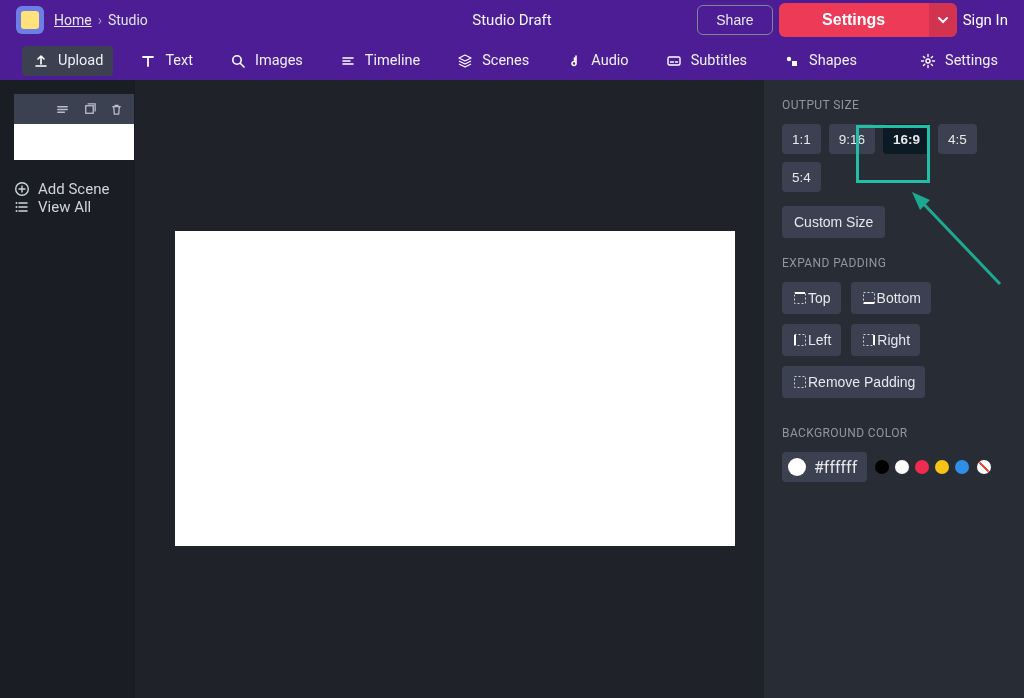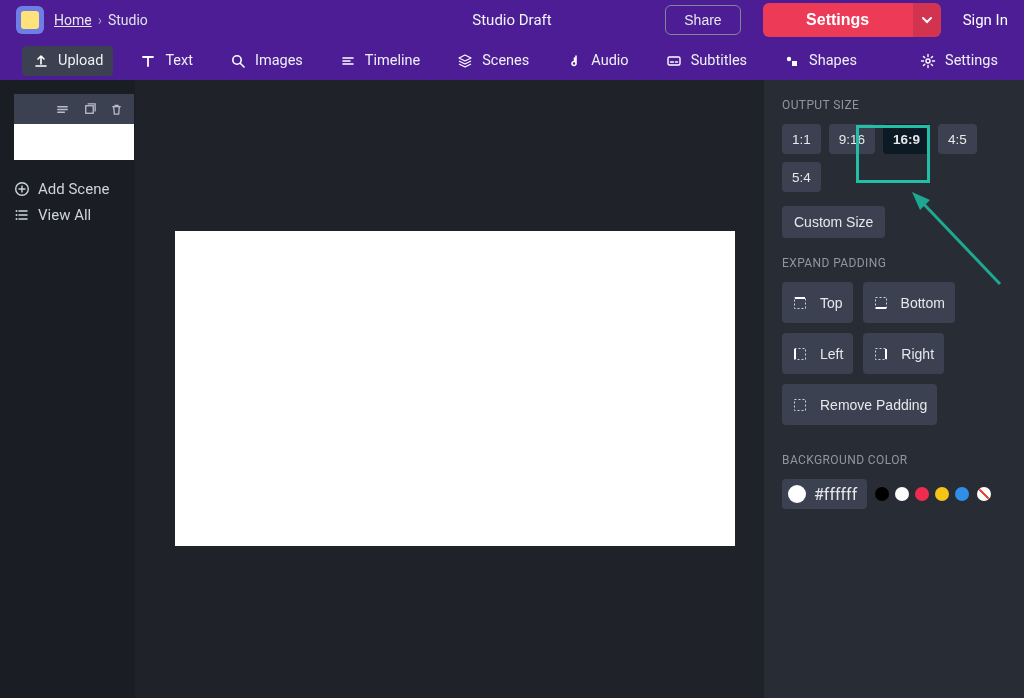--- a/index.html
+++ b/index.html
@@ -6,52 +6,52 @@
   body { width: 1024px; height: 698px; overflow: hidden; font-family: -apple-system, BlinkMacSystemFont, "Segoe UI", Roboto, sans-serif; background:#1f2228; color:#e6e8eb; }
   
   .header { height:40px; background:#4c1d95; display:flex; align-items:center; padding:0 16px; }
   .logo { width:28px; height:28px; border-radius:6px; background:#6d7ee6; display:flex; align-items:center; justify-content:center; margin-right:10px;}
   .logo-inner { width:18px; height:18px; background:#ffe27a; border-radius:3px;}
   .crumb { display:flex; align-items:center; gap:6px; font-size:14px;}
   .crumb a { color:#e6e8eb; text-decoration:underline; cursor:pointer;}
   .crumb-sep { color:#9aa2b0;}
   .crumb-cur { color:#dfe2e8;}
   .header-center { position:absolute; left:50%; transform:translateX(-50%); font-size:15px; color:#f2f4f7;}
-  .header-right { margin-left:auto; display:flex; align-items:center; gap:22px;}
+  .header-right { margin-left:auto; display:flex; align-items:center; gap:6px;}
   .share-btn { height:30px; padding:0 18px; border:1px solid #7e8797; border-radius:6px; background:transparent; color:#e6e8eb; font-size:14px; cursor:pointer;}
   .publish-wrap { display:flex; height:34px;}
   .publish-btn { width:150px; background:#ed3a57; color:#fff; border:none; border-top-left-radius:6px; border-bottom-left-radius:6px; font-weight:700; font-size:16px; cursor:pointer;}
   .publish-caret { width:28px; background:#d23450; border:none; border-top-right-radius:6px; border-bottom-right-radius:6px; color:#fff; cursor:pointer; display:flex; align-items:center; justify-content:center;}
   .signin { font-size:15px; color:#fff; cursor:pointer;}
   
   .toolbar { height:40px; background:#4c1d95; display:flex; align-items:center; gap:16px; padding:0 16px 0 22px; border-top:1px solid rgba(0,0,0,0);}
   .tool { display:flex; align-items:center; gap:8px; font-size:14.5px; color:#eef0f4; cursor:pointer; padding:6px 10px; border-radius:4px;}
   .tool.active { background:#3b4150;}
   .tool .ic { width:18px; height:18px; display:inline-flex; align-items:center; justify-content:center;}
   .toolbar-spacer { flex:1;}
   
   .main { display:flex; height:618px; background:#1f2228;}
   .left { width:135px; background:#1a1d23; padding:0;}
   .scene-actions { height:30px; background:#3b4150; margin:14px 0 0 14px; width:120px; display:flex; align-items:center; justify-content:flex-end; gap:12px; padding-right:10px;}
   .scene-actions svg { opacity:.85;}
   .scene-thumb { width:120px; height:36px; background:#fff; margin:0 0 0 14px;}
-  .left-links { margin:20px 0 0 14px; display:flex; flex-direction:column; gap:8px;}
+  .left-links { margin:20px 0 0 14px; display:flex; flex-direction:column; gap:0;}
   .left-link { display:flex; align-items:center; gap:8px; color:#cfd3dc; font-size:15px; cursor:pointer;}
   .canvas-area { flex:1; position:relative; background:#1f2228;}
   .canvas { position:absolute; left:175px; top:232px; width:560px; height:315px; background:#fff;}
   
   .right { width:260px; background:#282c34; padding:18px 16px 0 18px;}
   .sec-label { font-size:12px; letter-spacing:.4px; color:#8f96a3; margin:0 0 12px 0;}
   .ratio-row { display:flex; flex-wrap:wrap; gap:8px; margin-bottom:14px;}
   .ratio-btn { height:30px; padding:0 10px; background:#3b4150; border:none; border-radius:4px; color:#e6e8eb; font-size:13.5px; cursor:pointer;}
   .ratio-btn.sel { background:#0b1a25; font-weight:700;}
   .ratio-focus { position:absolute; border:3px solid #22bfa6; pointer-events:none;}
   .custom-btn { height:32px; padding:0 12px; background:#3b4150; border:none; border-radius:4px; color:#e6e8eb; font-size:14px; cursor:pointer;}
   .pad-row { display:flex; flex-wrap:wrap; gap:10px; margin-bottom:10px;}
-  .pad-btn { display:flex; align-items:center; gap:12px; height:41px; padding:0 10px; background:#3b4150; border:none; border-radius:4px; color:#e6e8eb; font-size:14px; cursor:pointer;}
+  .pad-btn { display:flex; align-items:center; gap:0; height:32px; padding:0 10px; background:#3b4150; border:none; border-radius:4px; color:#e6e8eb; font-size:14px; cursor:pointer;}
   .pad-ic { width:16px; height:16px; display:inline-block;}
   .pad-ic svg { display:block;}
   .color-row { display:flex; align-items:center; gap:8px;}
   .color-chip { display:flex; align-items:center; gap:8px; height:30px; padding:0 10px 0 6px; background:#3b4150; border-radius:4px;}
   .swatch { width:18px; height:18px; border-radius:50%; border:1px solid rgba(255,255,255,.4);}
   .swatch-s { width:14px; height:14px; border-radius:50%; cursor:pointer;}
   .swatch-none { width:14px; height:14px; border-radius:50%; background:linear-gradient(45deg,#fff 45%,#e43 45%,#e43 55%,#fff 55%); border:1px solid rgba(255,255,255,.4); cursor:pointer;}
   .sec-gap { height:18px;}
   
   .anno-arrow { position:absolute; pointer-events:none;}

